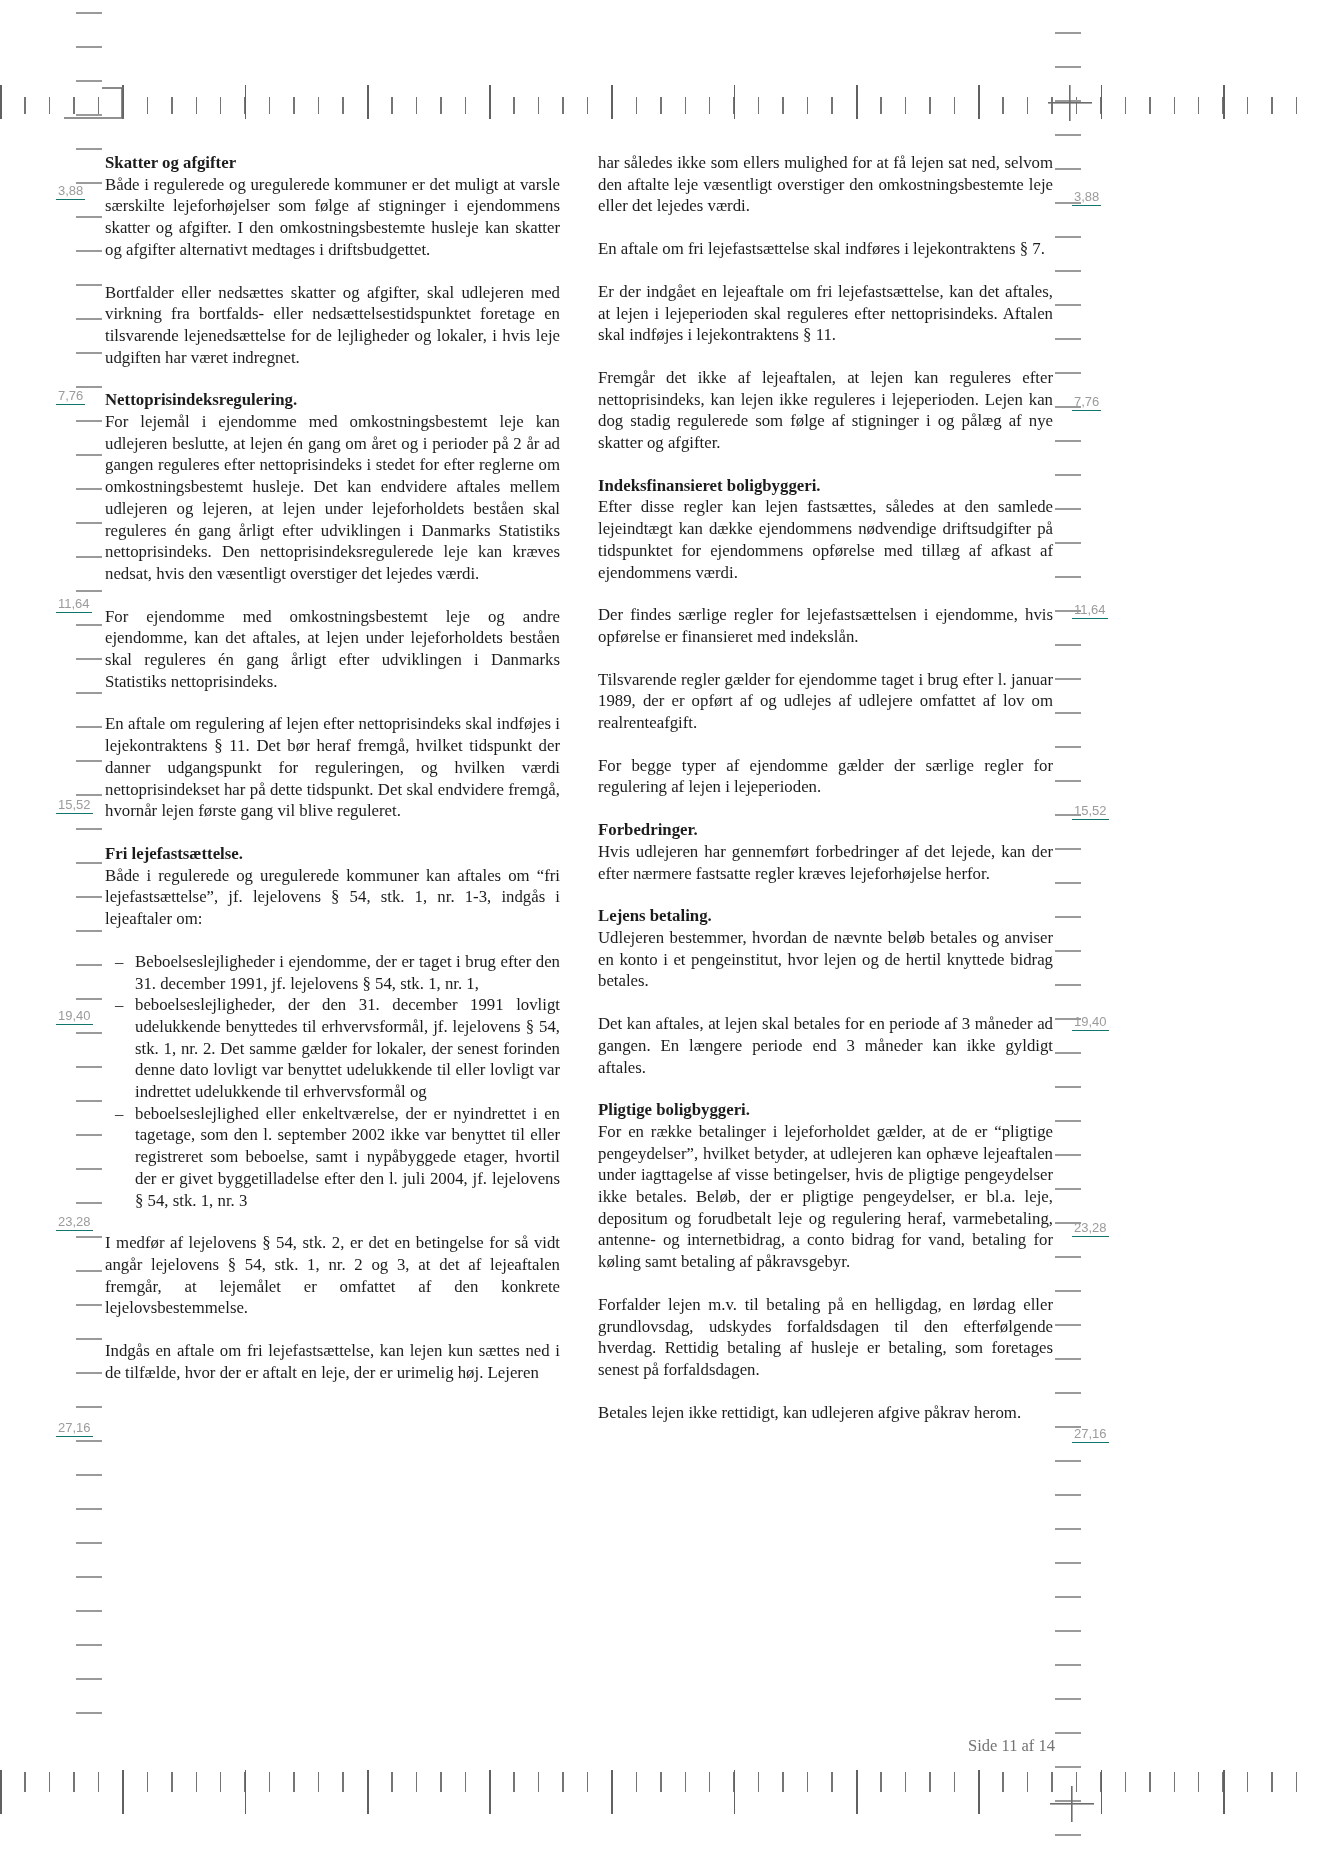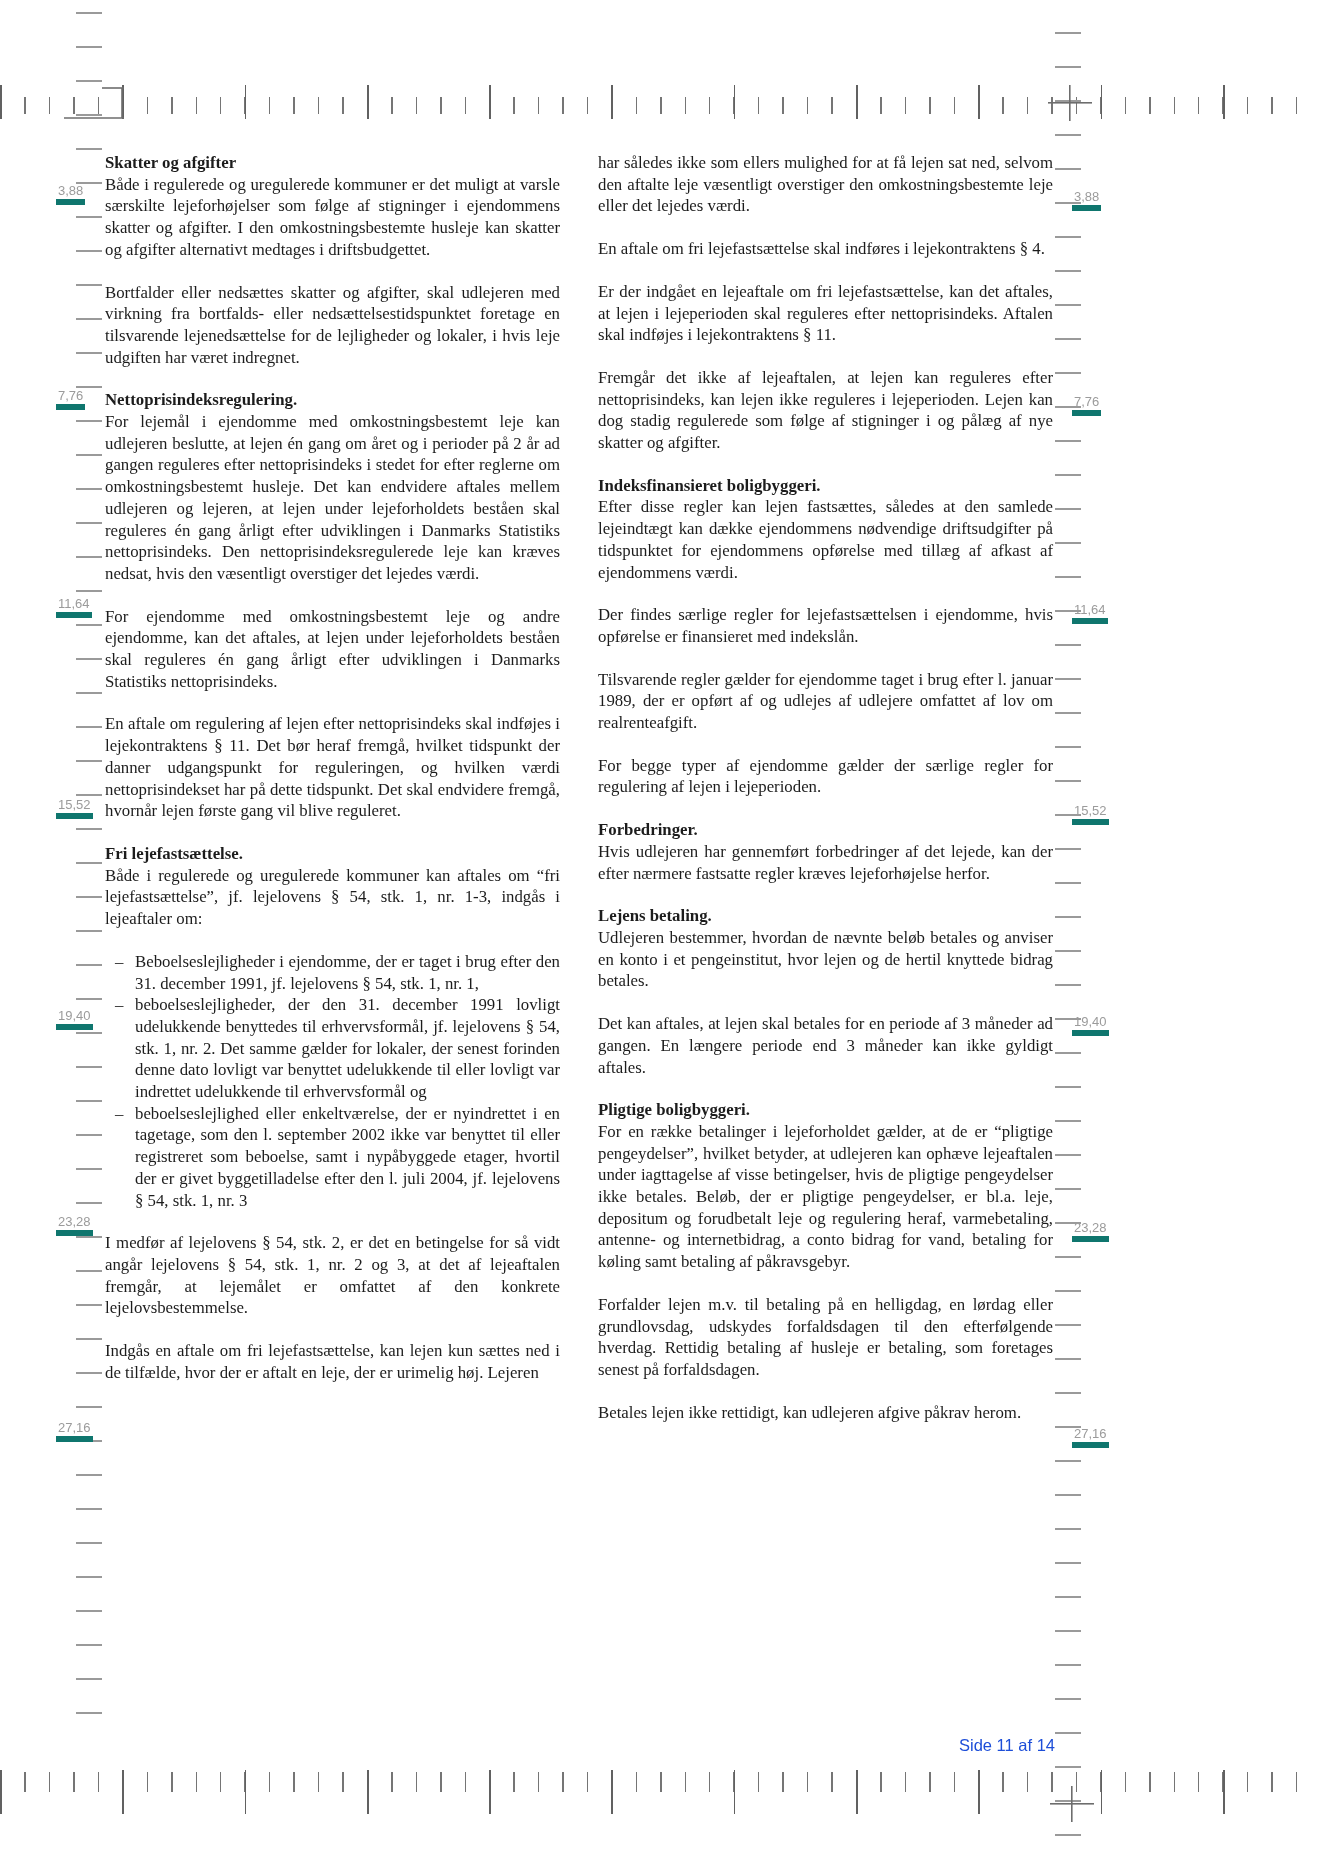--- a/index.html
+++ b/index.html
@@ -29,21 +29,21 @@
     background-image: repeating-linear-gradient(to bottom, #9a9a9a 0, #9a9a9a 1.8px, transparent 1.8px, transparent 34px);
   }
   .dash-left  { left: 76px;  width: 26px; top: 12px; height: 1716px; }
   .dash-right { left: 1055px; width: 26px; top: 32px; height: 1822px; }
 
   .ruler-label {
     position: absolute;
     font-family: "Liberation Sans", sans-serif;
     font-size: 13px;
     color: #9b9b9b;
-    border-bottom: 6px solid #0f766e;
+    border-bottom: 1px solid #0f766e;
     padding: 0 2px 1px 2px;
   }
   .labels-left .ruler-label { left: 56px; }
   .labels-right .ruler-label { left: 1072px; }
 
   .cross {
     position: absolute; pointer-events: none;
     background:
       linear-gradient(#6d6d6d, #6d6d6d) center / 100% 1.6px no-repeat,
       linear-gradient(#6d6d6d, #6d6d6d) center / 1.6px 100% no-repeat;
@@ -72,23 +72,23 @@
   .heading { font-weight: bold; margin: 0; }
   .list { margin: 0 0 21px 0; }
   .list-item { position: relative; padding-left: 30px; }
   .list-item .marker { position: absolute; left: 10px; }
 
   .footer {
     position: absolute;
     left: 930px; top: 1736px;
     width: 125px;
     text-align: right;
-    font-family: Liberation Sans, sans-serif;
+    font-family: Liberation Serif, serif;
     font-size: 16.5px;
-    color: #1d4ed8;
+    color: #737373;
   }
 </style>
 </head>
 <body>
 
 <div class="ruler-h-minor top-minor"></div>
 <div class="ruler-h-major top-major"></div>
 <div class="ruler-h-minor bottom-minor"></div>
 <div class="ruler-h-major bottom-major"></div>
 <div class="dash-strip dash-left"></div>
@@ -135,21 +135,21 @@
       <div class="list">
         <div class="list-item"><span class="marker">–</span><span>Beboelseslejligheder i ejendomme, der er taget i brug efter den 31. december 1991, jf. lejelovens § 54, stk. 1, nr. 1,</span></div>
         <div class="list-item"><span class="marker">–</span><span>beboelseslejligheder, der den 31. december 1991 lovligt udelukkende benyttedes til erhvervsformål, jf. lejelovens § 54, stk. 1, nr. 2. Det samme gælder for lokaler, der senest forinden denne dato lovligt var benyttet udelukkende til eller lovligt var indrettet udelukkende til erhvervsformål og</span></div>
         <div class="list-item"><span class="marker">–</span><span>beboelseslejlighed eller enkeltværelse, der er nyindrettet i en tagetage, som den l. september 2002 ikke var benyttet til eller registreret som beboelse, samt i nypåbyggede etager, hvortil der er givet byggetilladelse efter den l. juli 2004, jf. lejelovens § 54, stk. 1, nr. 3</span></div>
       </div>
       <div class="para">I medfør af lejelovens § 54, stk. 2, er det en betingelse for så vidt angår lejelovens § 54, stk. 1, nr. 2 og 3, at det af lejeaftalen fremgår, at lejemålet er omfattet af den konkrete lejelovsbestemmelse.</div>
       <div class="para">Indgås en aftale om fri lejefastsættelse, kan lejen kun sættes ned i de tilfælde, hvor der er aftalt en leje, der er urimelig høj. Lejeren</div>
     </div>
   <div class="col" id="right-col">
       <div class="para">har således ikke som ellers mulighed for at få lejen sat ned, selvom den aftalte leje væsentligt overstiger den omkostningsbestemte leje eller det lejedes værdi.</div>
-      <div class="para">En aftale om fri lejefastsættelse skal indføres i lejekontraktens § 4.</div>
+      <div class="para">En aftale om fri lejefastsættelse skal indføres i lejekontraktens § 7.</div>
       <div class="para">Er der indgået en lejeaftale om fri lejefastsættelse, kan det aftales, at lejen i lejeperioden skal reguleres efter nettoprisindeks. Aftalen skal indføjes i lejekontraktens § 11.</div>
       <div class="para">Fremgår det ikke af lejeaftalen, at lejen kan reguleres efter nettoprisindeks, kan lejen ikke reguleres i lejeperioden. Lejen kan dog stadig regulerede som følge af stigninger i og pålæg af nye skatter og afgifter.</div>
       <div class="heading">Indeksfinansieret boligbyggeri.</div>
       <div class="para">Efter disse regler kan lejen fastsættes, således at den samlede lejeindtægt kan dække ejendommens nødvendige driftsudgifter på tidspunktet for ejendommens opførelse med tillæg af afkast af ejendommens værdi.</div>
       <div class="para">Der findes særlige regler for lejefastsættelsen i ejendomme, hvis opførelse er finansieret med indekslån.</div>
       <div class="para">Tilsvarende regler gælder for ejendomme taget i brug efter l. januar 1989, der er opført af og udlejes af udlejere omfattet af lov om realrenteafgift.</div>
       <div class="para">For begge typer af ejendomme gælder der særlige regler for regulering af lejen i lejeperioden.</div>
       <div class="heading">Forbedringer.</div>
       <div class="para">Hvis udlejeren har gennemført forbedringer af det lejede, kan der efter nærmere fastsatte regler kræves lejeforhøjelse herfor.</div>
       <div class="heading">Lejens betaling.</div>

